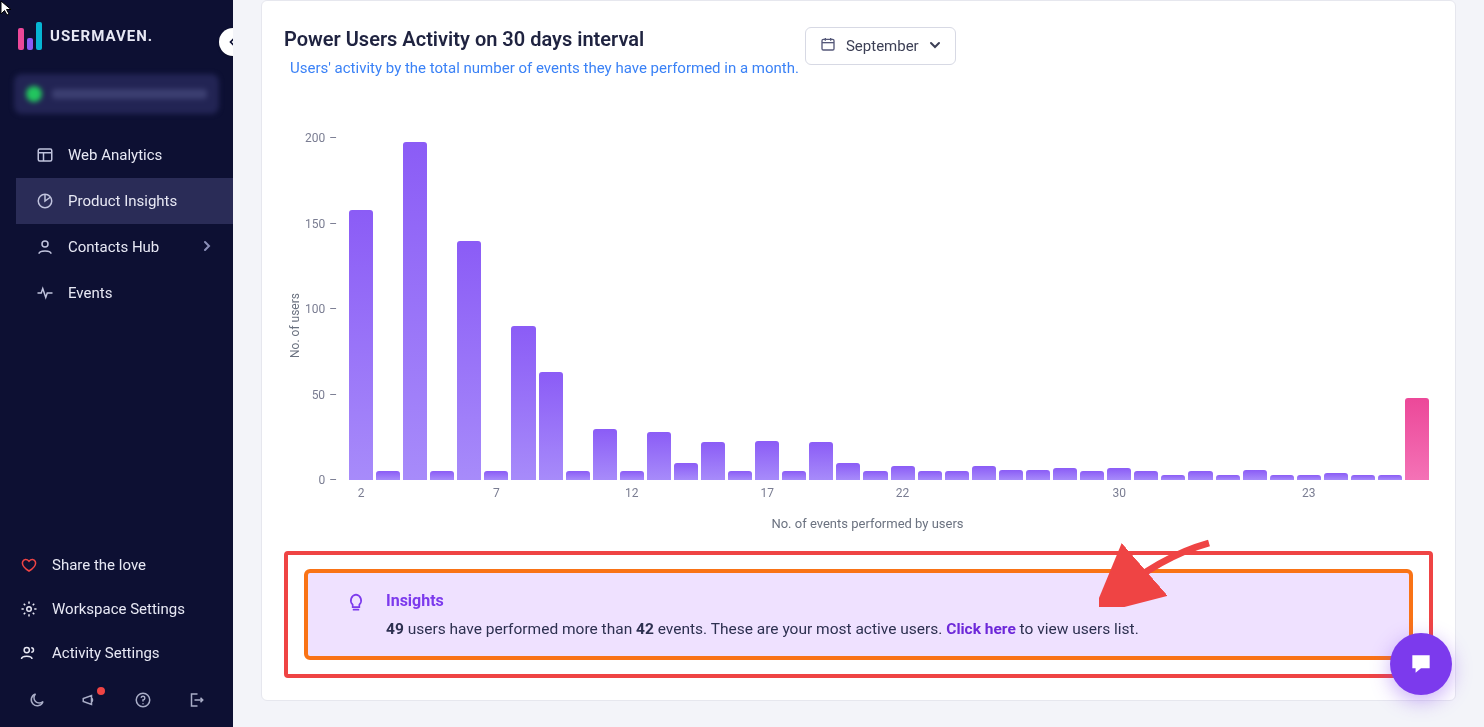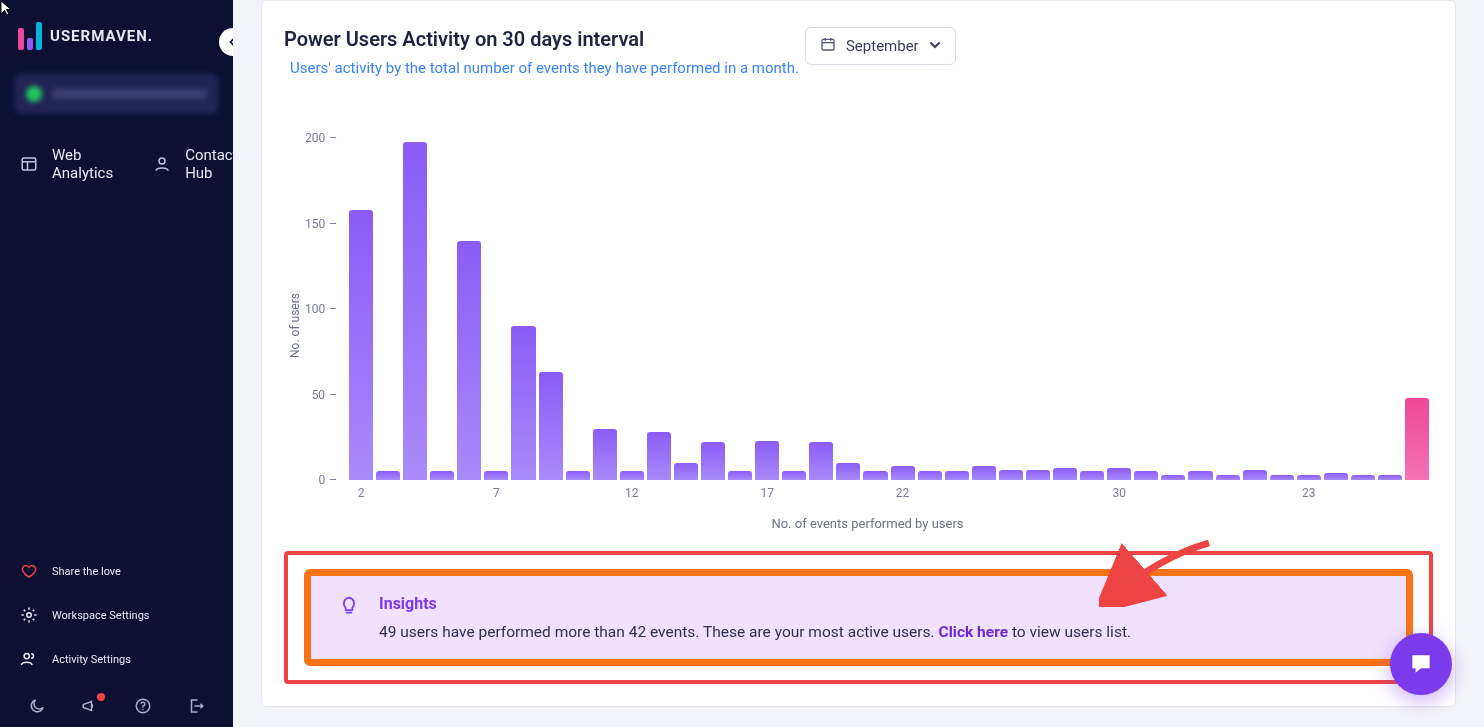--- a/index.html
+++ b/index.html
@@ -28,30 +28,30 @@
   .logo .b1{height:22px;background:#ec4899;}
   .logo .b2{height:12px;background:#8b5cf6;}
   .logo .b3{height:28px;background:#06b6d4;}
   .brand-name{font-weight:700;letter-spacing:1px;font-size:15px;}
   .collapse-btn{position:absolute;right:-14px;top:28px;width:28px;height:28px;border-radius:50%;background:#fff;color:#0d1033;display:flex;align-items:center;justify-content:center;box-shadow:0 1px 3px rgba(0,0,0,.2);cursor:pointer;font-size:12px;}
 
   .ws-pill{margin:14px 14px 18px 14px;background:#222454;border-radius:8px;height:40px;display:flex;align-items:center;padding:0 12px;filter:blur(2.5px);}
   .ws-dot{width:16px;height:16px;border-radius:50%;background:#22c55e;margin-right:10px;}
   .ws-smudge{flex:1;height:10px;background:#3b3e70;border-radius:4px;}
 
-  .nav{display:flex;flex-direction:row;}
+  .nav{display:flex;flex-direction:column;padding-left:16px;}
   .nav-item{display:flex;align-items:center;gap:14px;padding:14px 20px;font-size:15px;color:var(--text);cursor:pointer;position:relative;}
   .nav-item.active{background:var(--navy-hover);}
   .nav-item .icn{width:18px;height:18px;display:flex;align-items:center;justify-content:center;color:#c0c3dd;}
   .nav-item .chev{margin-left:auto;color:#8b8fb8;}
 
   .sidebar-spacer{flex:1;}
 
   .sidebar-bottom{display:flex;flex-direction:column;}
-  .bottom-item{display:flex;align-items:center;gap:14px;padding:13px 20px;font-size:11px;color:var(--text);cursor:pointer;}
+  .bottom-item{display:flex;align-items:center;gap:14px;padding:13px 20px;font-size:15px;color:var(--text);cursor:pointer;}
   .bottom-item .icn{width:18px;height:18px;display:flex;align-items:center;justify-content:center;}
   .heart-icn{color:#ef4444;}
 
   .sidebar-iconrow{display:flex;justify-content:space-around;align-items:center;padding:16px 10px 16px 10px;color:#a9adc7;}
   .sidebar-iconrow .ibtn{position:relative;cursor:pointer;width:22px;height:22px;display:flex;align-items:center;justify-content:center;}
   .announce-dot{position:absolute;top:-6px;right:-6px;width:12px;height:12px;border-radius:50%;background:#ef4444;border:2px solid var(--navy);}
 
   
   .main{flex:1;padding:0;background:#f3f4f9;position:relative;}
   .card{background:#fff;border:1px solid var(--panel-border);border-radius:6px;margin:0 28px 28px 28px;padding:26px 22px 22px 22px;}
@@ -71,25 +71,25 @@
   .ytick::after{content:"–";margin-left:4px;color:#7a7d92;}
   .bars{position:absolute;left:46px;right:4px;bottom:0;top:0;display:flex;align-items:flex-end;gap:3px;}
   .bar{flex:1;border-radius:3px 3px 0 0;background:linear-gradient(180deg,var(--purple) 0%,var(--purple-light) 100%);}
   .bar.last{background:linear-gradient(180deg,#ec4899 0%,#f472b6 100%);}
   .xaxis-row{position:absolute;left:46px;right:4px;bottom:-24px;height:18px;display:flex;gap:3px;}
   .xtick{flex:1;font-size:12px;color:#7a7d92;text-align:center;}
   .xaxis-label{margin-top:36px;text-align:center;font-size:13px;color:var(--gray-label);}
 
   
   .hl-box{margin-top:20px;border:4px solid #ef4444;border-radius:4px;padding:14px 16px;position:relative;}
-  .insight{background:#efe1ff;border:7px solid #f97316;border-radius:6px;padding:18px 28px;display:flex;gap:20px;align-items:flex-start;}
+  .insight{background:#efe1ff;border:4px solid #f97316;border-radius:6px;padding:18px 38px;display:flex;gap:20px;align-items:flex-start;}
   .insight .bulb{color:#7c3aed;margin-top:2px;}
   .insight-body h4{margin:0 0 10px 0;color:#7c3aed;font-size:16px;font-weight:700;}
   .insight-body p{margin:0;font-size:15.5px;color:#2d3050;}
-  .insight-body p b{font-weight:400;}
+  .insight-body p b{font-weight:700;}
   .insight-body a{color:#6d28d9;font-weight:700;text-decoration:none;}
 
   .arrow-overlay{position:absolute;top:-18px;right:210px;width:120px;height:70px;pointer-events:none;}
 
   
   .fab{position:fixed;right:32px;bottom:32px;width:62px;height:62px;border-radius:50%;background:#7c3aed;display:flex;align-items:center;justify-content:center;box-shadow:0 6px 20px rgba(124,58,237,.4);cursor:pointer;}
   .fab svg{color:#fff;}
 </style>
 </head>
 <body>
@@ -122,20 +122,29 @@
 
   <nav class="nav" id="nav">
       <div class="nav-item">
         <span class="icn">
           <svg width="18" height="18" viewBox="0 0 24 24">
             <rect x="3" y="4" width="18" height="16" rx="2" fill="none" stroke="currentColor" stroke-width="2"></rect>
             <path d="M3 9 H21 M10 9 V20" stroke="currentColor" stroke-width="2"></path>
           </svg>
         </span>
         <span>Web Analytics</span>
+      </div>
+      <div class="nav-item active">
+        <span class="icn">
+          <svg width="18" height="18" viewBox="0 0 24 24">
+            <circle cx="12" cy="12" r="9" fill="none" stroke="currentColor" stroke-width="2"></circle>
+            <path d="M12 3 V12 L19 7" stroke="currentColor" stroke-width="2" fill="none"></path>
+          </svg>
+        </span>
+        <span>Product Insights</span>
       </div>
       <div class="nav-item">
         <span class="icn">
           <svg width="18" height="18" viewBox="0 0 24 24">
             <circle cx="12" cy="8" r="4" fill="none" stroke="currentColor" stroke-width="2"></circle>
             <path d="M4 21 C4 16 20 16 20 21" fill="none" stroke="currentColor" stroke-width="2"></path>
           </svg>
         </span>
         <span>Contacts Hub</span>
         <span class="chev"><svg width="12" height="12" viewBox="0 0 12 12">

